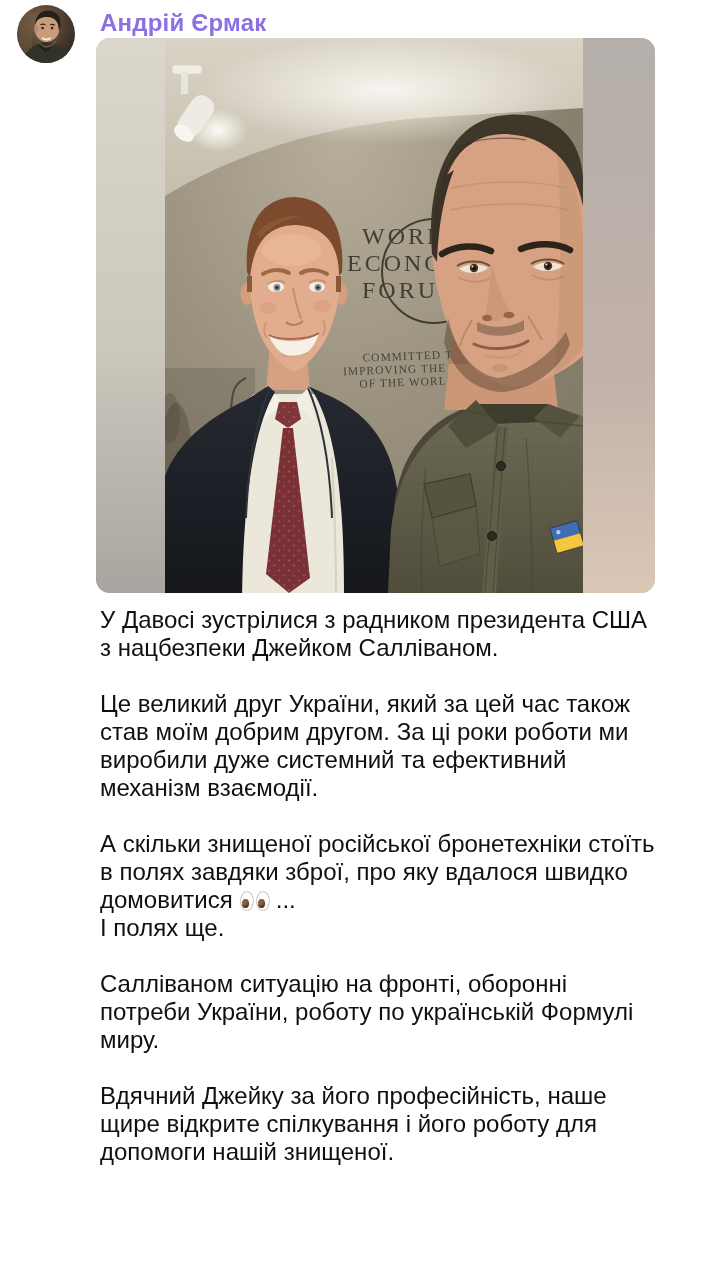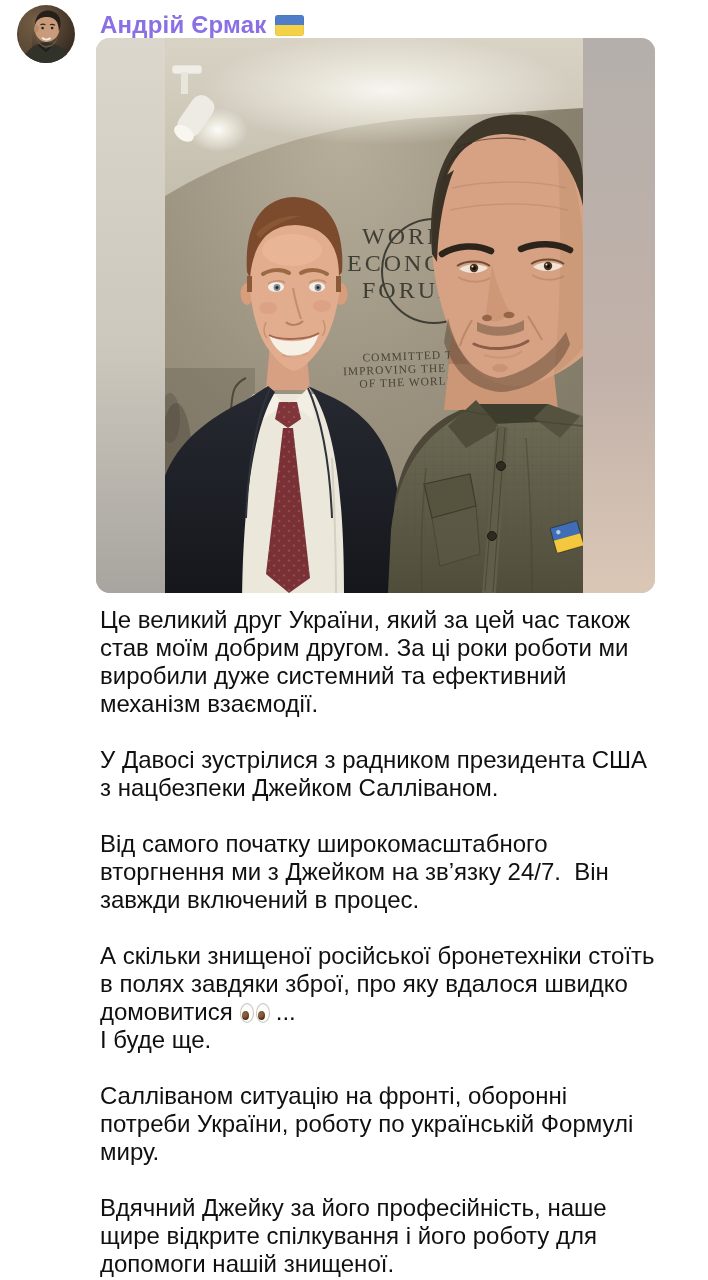--- a/index.html
+++ b/index.html
@@ -8,21 +8,21 @@
     background:#ffffff;font-family:"Liberation Sans", sans-serif;
   }
   .avatar{
     position:absolute;left:17px;top:5px;width:58px;height:58px;
     border-radius:50%;overflow:hidden;
   }
   .avatar svg{display:block;width:100%;height:100%;}
   .header-name{
     position:absolute;left:100px;top:9px;height:32px;
     display:flex;align-items:center;gap:9px;
-    font-size:24px;font-weight:600;letter-spacing:.2px;color:#8a70e4;
+    font-size:24px;font-weight:600;letter-spacing:.2px;color:#8a70e4;flex-direction:column;
   }
   .flag-emoji{
     display:inline-block;width:29px;height:21px;border-radius:3px;
     background:linear-gradient(#4f7dc8 0 50%, #f5d147 50% 100%);
     box-shadow:0 0 0 .5px rgba(0,0,0,.08) inset;
   }
   .photo-card{
     position:absolute;left:96px;top:38px;width:559px;height:555px;
     border-radius:14px;overflow:hidden;background:#c9c4ba;
   }
@@ -260,31 +260,28 @@
         <path d="M381,284 C395,291 415,290 428,282 L428,292 C414,299 394,300 381,293 Z" fill="#5c4634" opacity=".45"></path>
         <path d="M378,306 C392,313 418,312 432,303" stroke="#8b5d48" stroke-width="3" stroke-linecap="round" fill="none"></path>
         <path d="M388,317 C402,322 418,320 426,313" stroke="#c08e6e" stroke-width="2" opacity=".6" fill="none"></path>
         <ellipse cx="404" cy="330" rx="8" ry="4" fill="#b07c5b" opacity=".35"></ellipse>
       </g>
     </g>
   </svg>
 </div>
 
 <div class="message">
+  <p>У Давосі зустрілися з радником президента США
+з нацбезпеки Джейком Салліваном.</p>
   <p>Це великий друг України, який за цей час також
 став моїм добрим другом. За ці роки роботи ми
 виробили дуже системний та ефективний
 механізм взаємодії.</p>
-  <p>У Давосі зустрілися з радником президента США
-з нацбезпеки Джейком Салліваном.</p>
-  <p>Від самого початку широкомасштабного
-вторгнення ми з Джейком на зв’язку 24/7.&nbsp; Він
-завжди включений в процес.</p>
   <p><span>А скільки знищеної російської бронетехніки стоїть
 в полях завдяки зброї, про яку вдалося швидко
-домовитися</span><span class="emoji-eyes" title="👀"><span class="eye left"></span><span class="eye right"></span></span><span>...</span><br><span>І буде ще.</span></p>
+домовитися</span><span class="emoji-eyes" title="👀"><span class="eye left"></span><span class="eye right"></span></span><span>...</span><br><span>І полях ще.</span></p>
   <p>Салліваном ситуацію на фронті, оборонні
 потреби України, роботу по українській Формулі
 миру.</p>
   <p>Вдячний Джейку за його професійність, наше
 щире відкрите спілкування і його роботу для
 допомоги нашій знищеної.</p>
 </div>
 
 </body></html>

